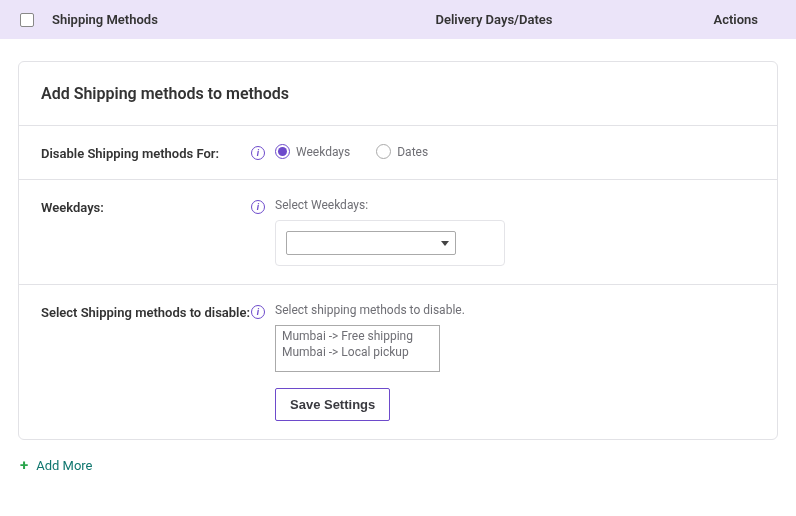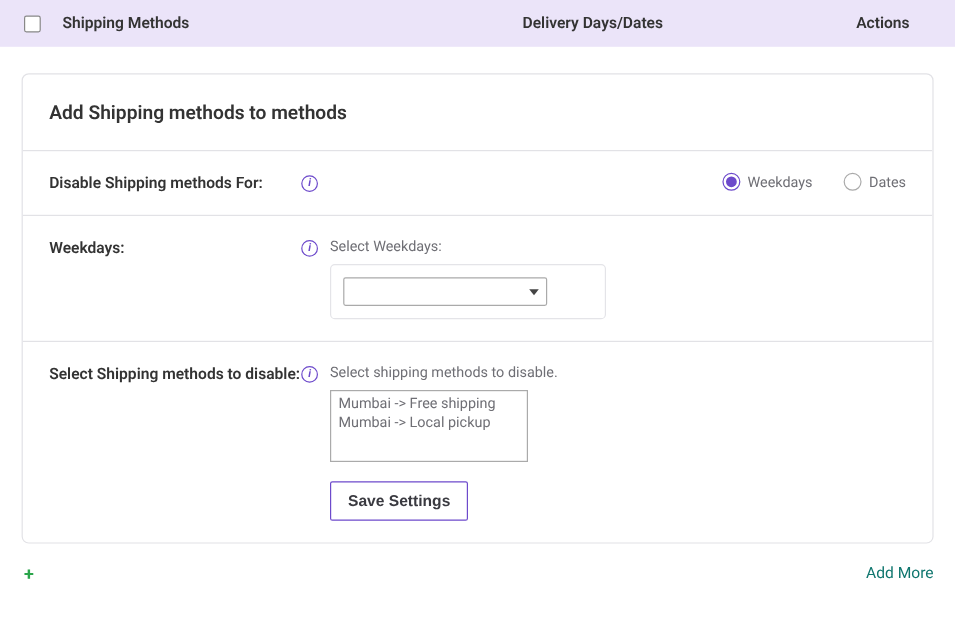--- a/index.html
+++ b/index.html
@@ -1,19 +1,18 @@
 <!DOCTYPE html>
 <html><head>
   <meta charset="utf-8">
   <style>
     * {
       box-sizing: border-box;
       margin: 0;
       padding: 0;
-      justify-content: space-between;
     }
     body {
       font-family: -apple-system, BlinkMacSystemFont, "Segoe UI", Roboto, Arial, sans-serif;
       font-size: 13px;
       color: #4a4a4a;
       background: #fff;
       width: 796px;
     }
     .header-row {
       background: #ebe4f9;
@@ -159,21 +158,21 @@
     .caret-down {
       width: 0;
       height: 0;
       border-left: 4px solid transparent;
       border-right: 4px solid transparent;
       border-top: 5px solid #444;
     }
     .multi-select {
       border: 1px solid #aaa;
       width: 165px;
-      height: 60px;
+      height: 47px;
       background: #fff;
       overflow-y: scroll;
       padding: 2px 0;
       font-size: 12px;
       color: #6f6f75;
     }
     .multi-select::-webkit-scrollbar {
       width: 14px;
     }
     .multi-select::-webkit-scrollbar-track {

